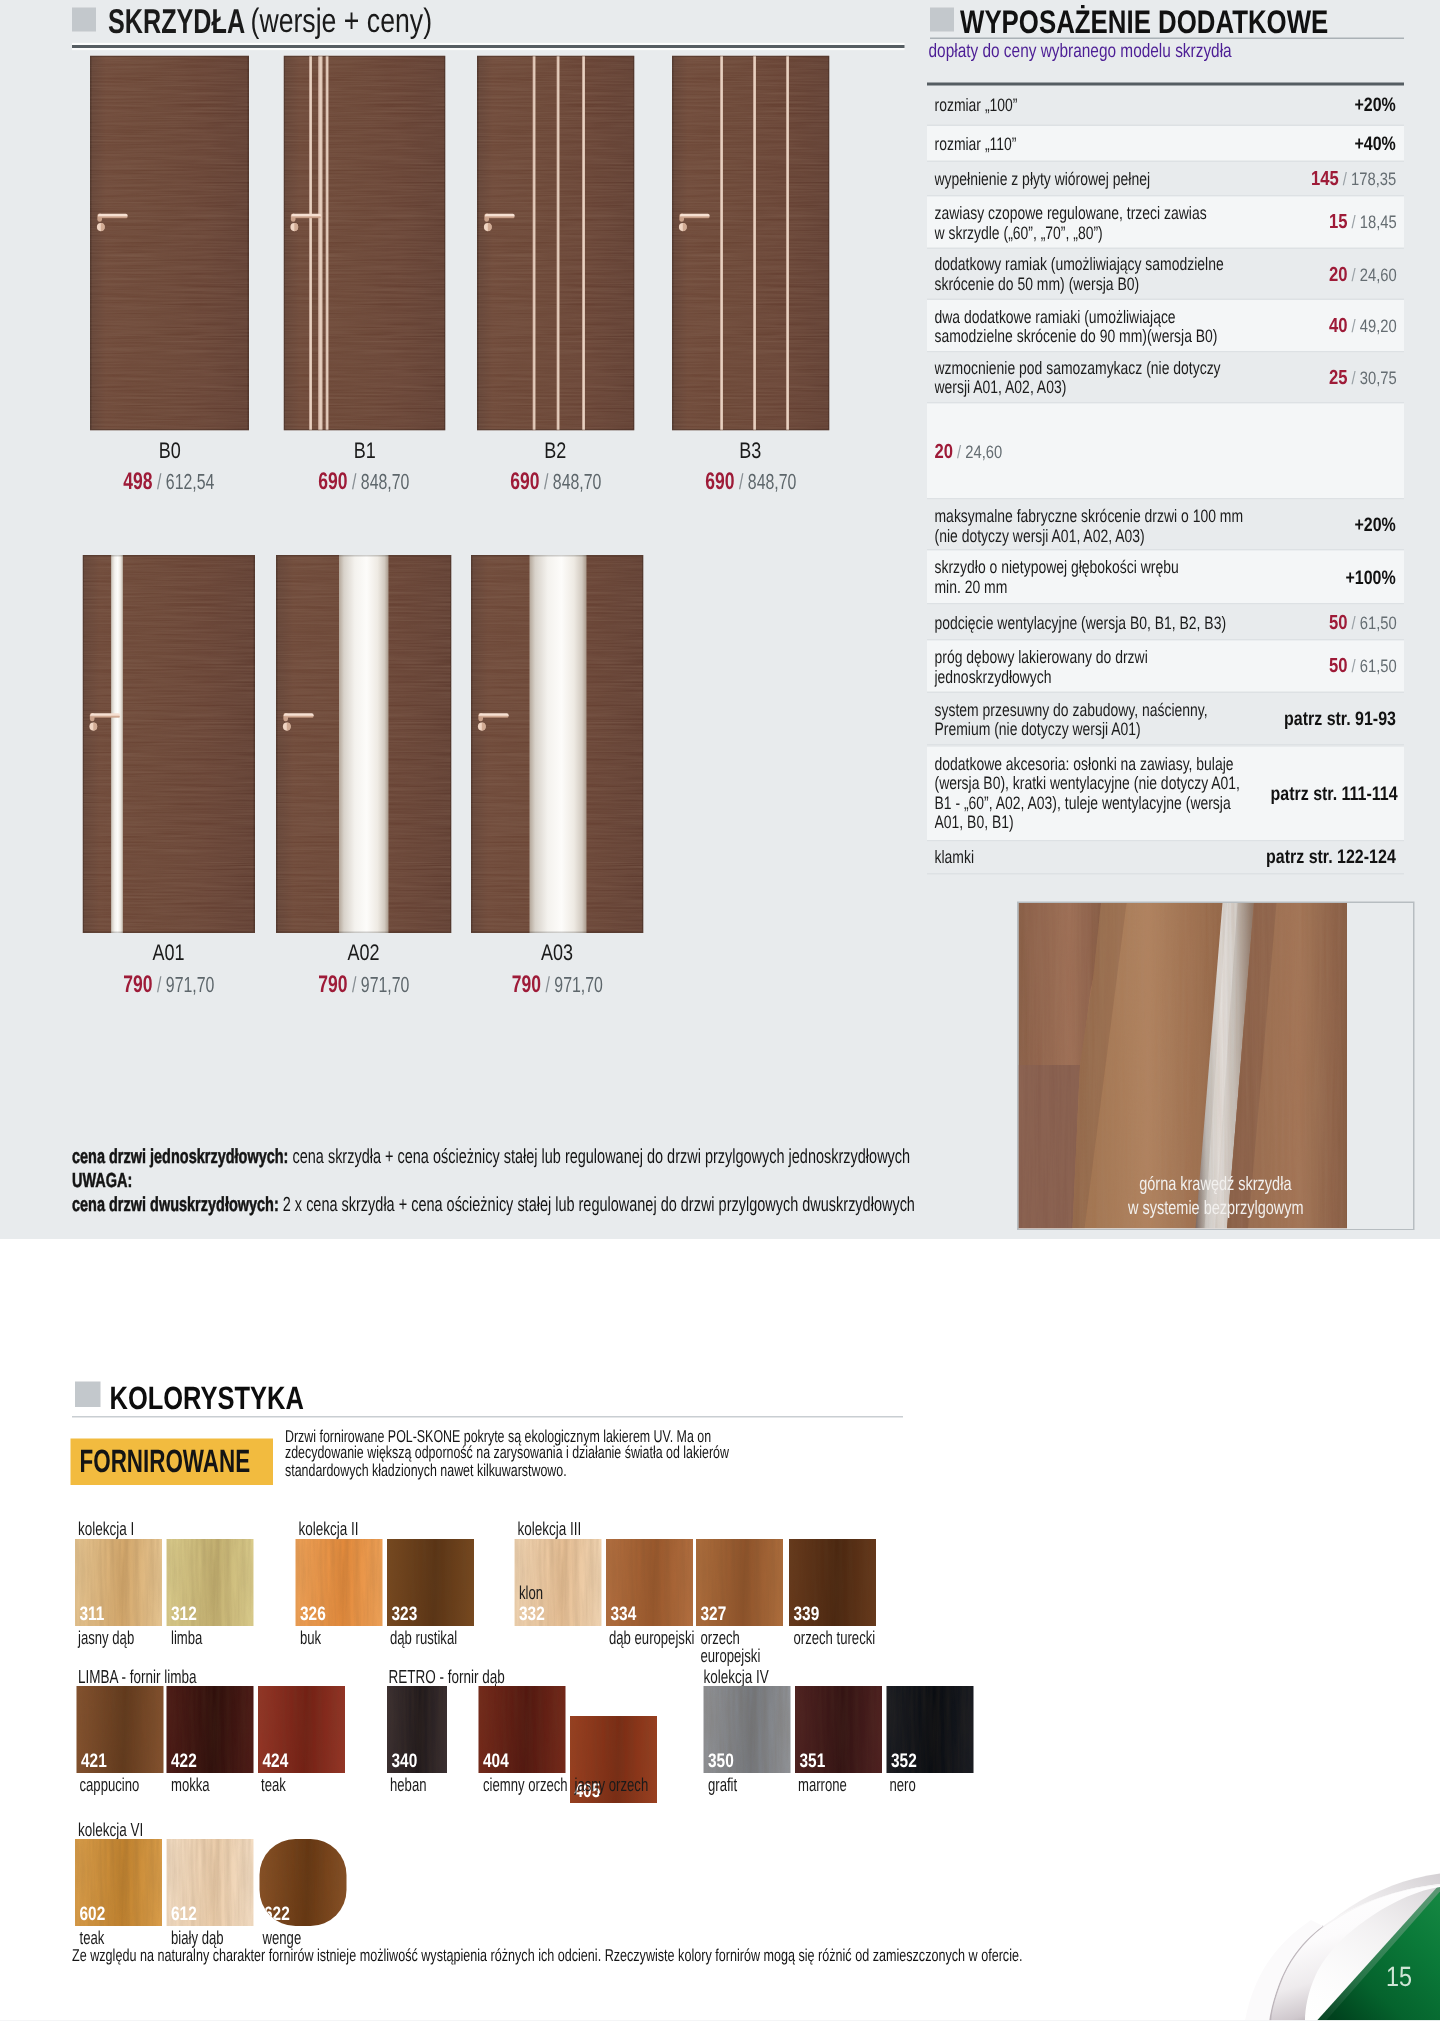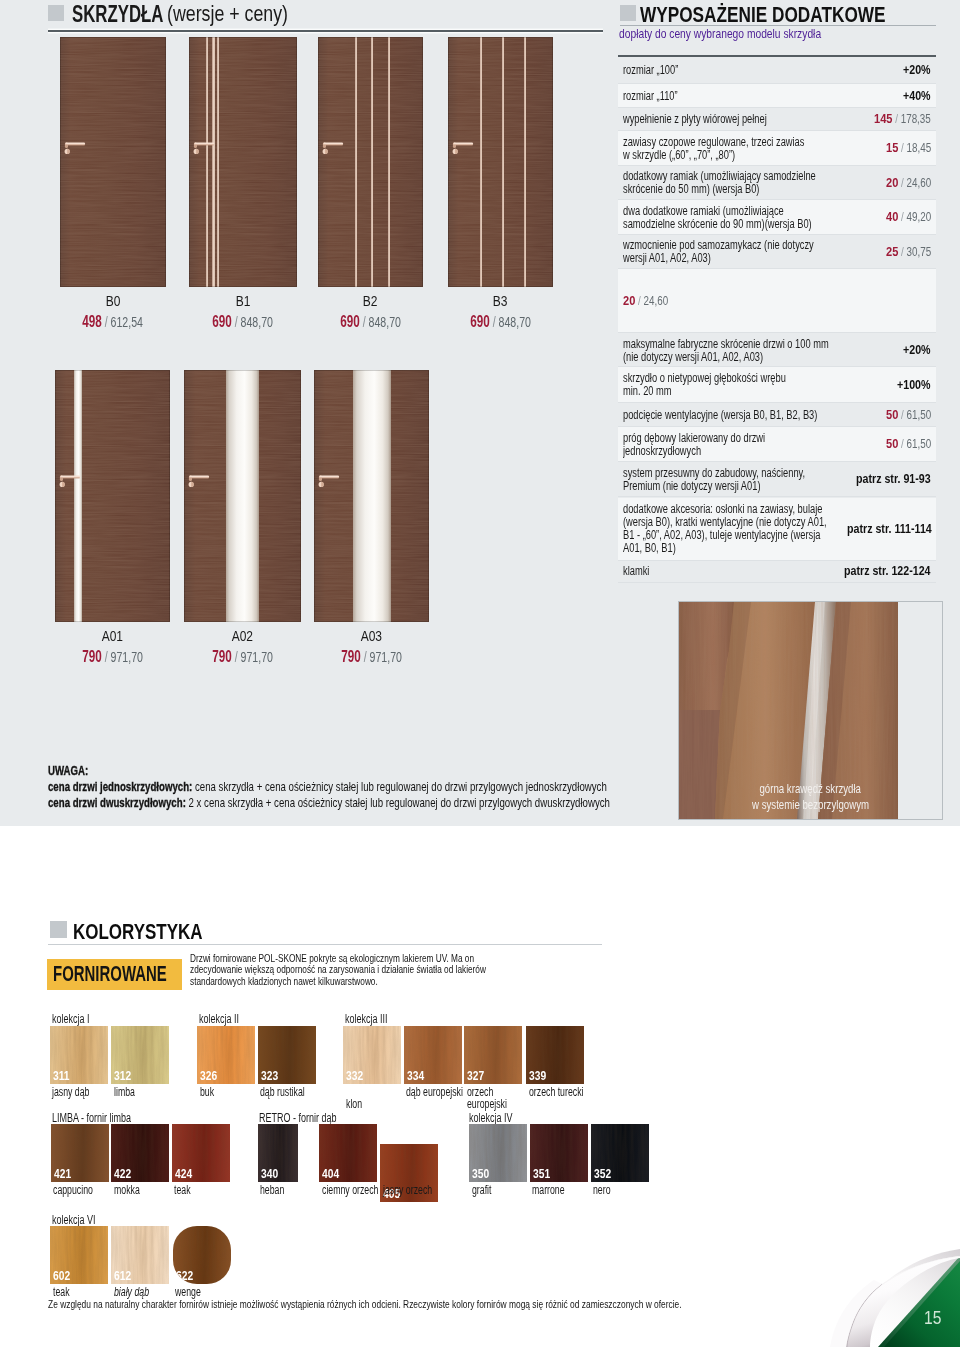--- a/index.html
+++ b/index.html
@@ -442,22 +442,22 @@
       <path d="M139 0 L146 0 L131 217 L124 217 Z" fill="#ffffff" opacity=".35"></path>
       <path d="M157 0 L219 0 L219 217 L139 217 Z" fill="url(#pgDark)"></path>
       <path d="M157 0 L172 0 L153 217 L139 217 Z" fill="#6f4d3c" opacity=".28"></path>
       <rect width="219" height="217" filter="url(#photograin)" opacity=".32"></rect>
       <rect width="219" height="217" fill="#3a1c0c" opacity=".06"></rect>
     </svg>
     <div class="cap"><span class="cond">górna krawędź skrzydła</span><br><span class="cond">w systemie bezprzylgowym</span></div>
   </div>
 
   <div id="uwaga">
+      <div><span class="cond"><b>cena drzwi jednoskrzydłowych:</b><span> cena skrzydła + cena ościeżnicy stałej lub regulowanej do drzwi przylgowych jednoskrzydłowych</span></span></div>
       <div><span class="cond"><b>UWAGA:</b></span></div>
-      <div><span class="cond"><b>cena drzwi jednoskrzydłowych:</b><span> cena skrzydła + cena ościeżnicy stałej lub regulowanej do drzwi przylgowych jednoskrzydłowych</span></span></div>
       <div><span class="cond"><b>cena drzwi dwuskrzydłowych:</b><span> 2 x cena skrzydła + cena ościeżnicy stałej lub regulowanej do drzwi przylgowych dwuskrzydłowych</span></span></div>
     </div>
 
   <div id="hdr-kol">
     <span class="sq"></span>
     <span class="t"><span class="cond">KOLORYSTYKA</span></span>
   </div>
   <div id="hdr-kol-rule"></div>
   <div id="fornir">
       <span>
@@ -501,21 +501,21 @@
         </svg>
         <span class="num"><span class="cond">323</span></span>
       </div>
       <div class="swname" style="left: 260px; top: 1085.5px;"><span class="cond">dąb rustikal</span></div>
       <div class="swatch" style="left: 343.3px; top: 1025.5px; width: 58px; height: 58px; background: linear-gradient(92deg, rgb(244, 216, 182) 0%, rgb(230, 191, 149) 55%, rgb(244, 216, 182) 100%);">
         <svg class="grain" viewBox="0 0 58 58" preserveAspectRatio="none">
           <rect width="100%" height="100%" filter="url(#swatchgrain)"></rect>
         </svg>
         <span class="num"><span class="cond">332</span></span>
       </div>
-      <div class="swname" style="left: 345.8px; top: 1098px;"><span class="cond">klon</span></div>
+      <div class="swname" style="left: 345.8px; top: 1056px;"><span class="cond">klon</span></div>
       <div class="swatch" style="left: 403.7px; top: 1025.5px; width: 58px; height: 58px; background: linear-gradient(92deg, rgb(181, 112, 64) 0%, rgb(153, 88, 44) 55%, rgb(181, 112, 64) 100%);">
         <svg class="grain" viewBox="0 0 58 58" preserveAspectRatio="none">
           <rect width="100%" height="100%" filter="url(#swatchgrain)"></rect>
         </svg>
         <span class="num"><span class="cond">334</span></span>
       </div>
       <div class="swname" style="left: 406.2px; top: 1085.5px;"><span class="cond">dąb europejski</span></div>
       <div class="swatch" style="left: 464.2px; top: 1025.5px; width: 58px; height: 58px; background: linear-gradient(92deg, rgb(176, 111, 61) 0%, rgb(142, 83, 42) 55%, rgb(176, 111, 61) 100%);">
         <svg class="grain" viewBox="0 0 58 58" preserveAspectRatio="none">
           <rect width="100%" height="100%" filter="url(#swatchgrain)"></rect>
@@ -599,21 +599,21 @@
         </svg>
         <span class="num"><span class="cond">602</span></span>
       </div>
       <div class="swname" style="left: 52.5px; top: 1285.6px;"><span class="cond">teak</span></div>
       <div class="swatch" style="left: 111.3px; top: 1225.6px; width: 58px; height: 58px; background: linear-gradient(92deg, rgb(246, 224, 199) 0%, rgb(235, 205, 171) 55%, rgb(246, 224, 199) 100%);">
         <svg class="grain" viewBox="0 0 58 58" preserveAspectRatio="none">
           <rect width="100%" height="100%" filter="url(#swatchgrain)"></rect>
         </svg>
         <span class="num"><span class="cond">612</span></span>
       </div>
-      <div class="swname" style="left: 113.8px; top: 1285.6px; font-style: italic;"><span class="cond">biały dąb</span></div>
+      <div class="swname" style="left: 113.8px; top: 1285.6px;"><span class="cond">biały dąb</span></div>
       <div class="swatch" style="left: 172.8px; top: 1225.6px; width: 58px; height: 58px; background: linear-gradient(92deg, rgb(138, 82, 38) 0%, rgb(102, 55, 18) 55%, rgb(138, 82, 38) 100%); border-radius: 24px;">
         <svg class="grain" viewBox="0 0 58 58" preserveAspectRatio="none">
           <rect width="100%" height="100%" filter="url(#swatchgrain)"></rect>
         </svg>
         <span class="num"><span class="cond">622</span></span>
       </div>
       <div class="swname" style="left: 175.3px; top: 1285.6px;"><span class="cond">wenge</span></div>
     </div>
 
   <div id="footnote"><span class="cond">Ze względu na naturalny charakter fornirów istnieje możliwość wystąpienia różnych ich odcieni. Rzeczywiste kolory fornirów mogą się różnić od zamieszczonych w ofercie.</span></div>

